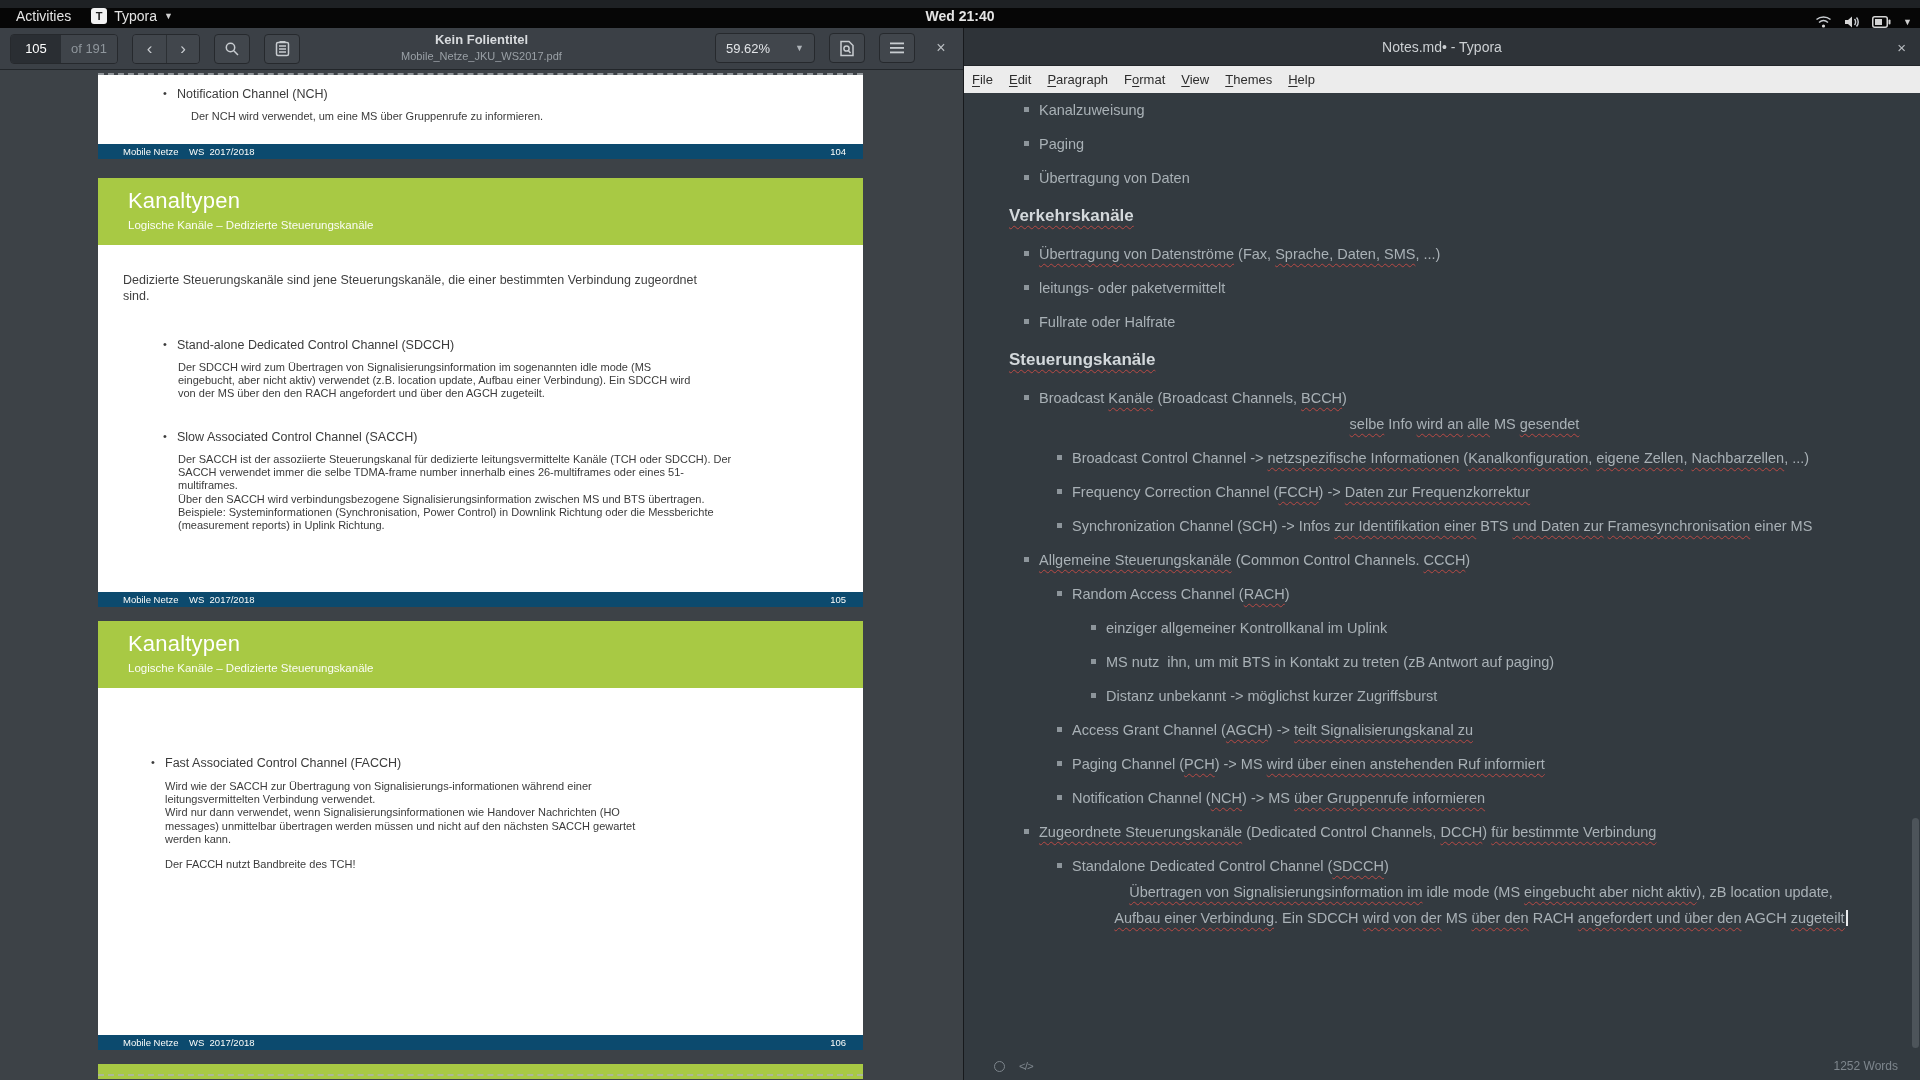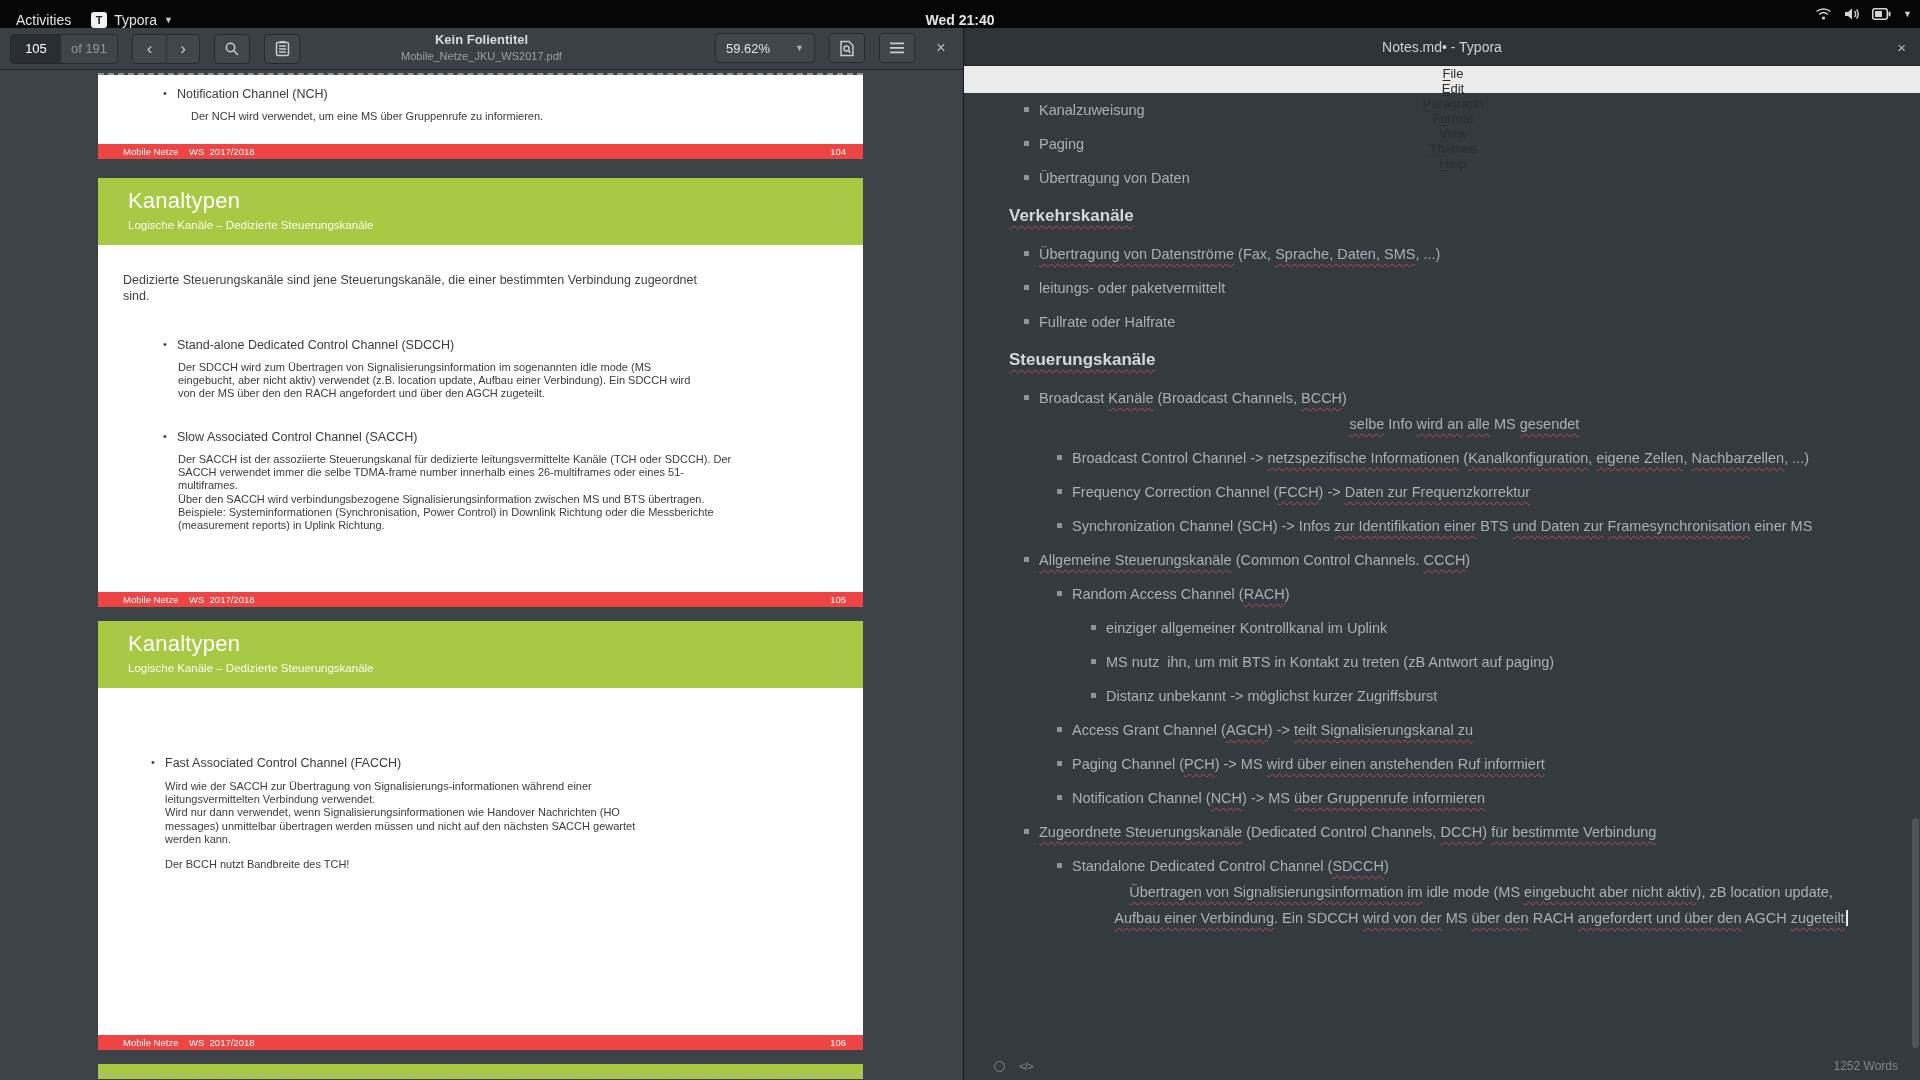--- a/index.html
+++ b/index.html
@@ -1,22 +1,22 @@
 <!DOCTYPE html>
 <html><head>
 <meta charset="utf-8">
 <style>
   * { margin:0; padding:0; box-sizing:border-box; }
   html,body { width:1920px; height:1080px; overflow:hidden; background:#1e2124;
               font-family:"Liberation Sans", sans-serif; }
   body { position:relative; }
 
   
-  #topbar { position:absolute; left:0; top:0; width:1920px; height:28px; background:#060606;
-            color:#e4e4e4; display:flex; align-items:flex-end; font-size:14px; }
+  #topbar { position:absolute; left:0; top:8px; width:1920px; height:28px; background:#060606;
+            color:#e4e4e4; display:flex; align-items:flex-start; font-size:14px; }
   .tb-left { display:flex; align-items:center; gap:16px; padding-left:12px; }
   .tb-activities { padding:0 4px; }
   .tb-app { display:flex; align-items:center; gap:7px; }
   .tb-appicon { width:16px; height:16px; background:#f2f2f2; border-radius:3px; color:#222;
                 font-size:11px; font-weight:bold; display:flex; align-items:center; justify-content:center; }
   .tb-caret { font-size:9px; color:#cfcfcf; }
   .tb-clock { position:absolute; left:50%; transform:translateX(-50%); font-weight:bold; font-size:14px; }
   .tb-right { position:absolute; right:8px; top:0; height:28px; display:flex; align-items:center; gap:12px; }
   .tb-right svg { display:block; }
 
@@ -44,40 +44,40 @@
                 display:flex; align-items:center; justify-content:space-between; padding:0 10px;
                 font-size:13px; color:#e2e5e8; }
   .ev-zoomcaret { font-size:9px; color:#aeb3b8; }
   .ev-close { margin-left:12px; width:28px; height:30px; display:flex; align-items:center; justify-content:center;
               color:#b9bdc1; font-size:16px; }
 
   .ev-content { position:relative; width:963px; height:1009px; background:#3d4247; overflow:hidden; }
   .dash { position:absolute; left:98px; width:765px; border-top:2px dashed #aeb2b6; opacity:.75; }
 
   .slide { position:absolute; left:98px; width:765px; background:#ffffff; color:#3f3f3f; }
-  .slide-footer { position:absolute; left:0; bottom:0; width:100%; height:15px; background:#ef4444;
+  .slide-footer { position:absolute; left:0; bottom:0; width:100%; height:15px; background:#0c4a6e;
                   color:#fdfefb; font-size:9.5px; display:flex; align-items:center;
                   padding:0 17px 0 25px; white-space:pre-wrap; }
   .slide-footer .pg { margin-left:auto; }
   .slide-head { height:67px; background:#a8c944; color:#ffffff; padding:9px 30px 0 30px; }
   .slide-head .t { font-size:22px; font-weight:normal; line-height:27px; letter-spacing:.2px; }
   .slide-head .s { font-size:11.5px; line-height:16px; margin-top:3px; color:#fbfdf6; }
   .s-body { padding:0 40px 0 25px; font-size:12.5px; }
   .bullet-line { display:flex; font-size:12.5px; color:#3b3b3b; }
   .bullet-line .dot { width:14px; font-size:11px; }
   .subtext { font-size:11px; line-height:1.2; color:#3b3b3b; white-space:pre-line; }
 
   
   #typora-window { position:absolute; left:963px; top:28px; width:957px; height:1052px; background:#333a40;
                    border-left:1px solid #17191c; }
   .ty-titlebar { position:relative; height:38px; background:#2e3338; border-bottom:1px solid #22262a;
                  display:flex; align-items:center; justify-content:center; color:#ccd0d3; font-size:14px; }
   .ty-close { position:absolute; right:14px; top:0; height:38px; display:flex; align-items:center;
               color:#b9bdc1; font-size:15px; }
-  .ty-menubar { height:27px; background:#ececec; display:flex; align-items:center; padding-left:22px;flex-direction:column; }
+  .ty-menubar { height:27px; background:#ececec; display:flex; align-items:center; padding-left:0; }
   .menu-item { font-size:13px; color:#2d2d2d; padding:0 8px; }
   .menu-item u { text-decoration:underline; text-underline-offset:2px; }
 
   .ty-editor { position:relative; height:959px; padding:8px 30px 0 45px; color:#a9b1b6; font-size:14.5px;
                overflow:hidden; }
   .ln { white-space:pre-wrap; }
   .ln .txt { white-space:pre-wrap; }
   .ln.h { font-size:17px; font-weight:bold; color:#d3d8db; margin:17px 0 18px 0; line-height:22px; }
   .ln.li { position:relative; line-height:19px; margin-bottom:15px; }
   .ln.lv1 { padding-left:30px; }
@@ -229,21 +229,21 @@
         <div class="t">Kanaltypen</div>
         <div class="s">Logische Kanäle – Dedizierte Steuerungskanäle</div>
       </div>
       <div class="s-body">
         <div class="bullet-line" style="margin:68px 0 0 28px;">
           <span class="dot">•</span>
           <span>Fast Associated Control Channel (FACCH)</span>
         </div>
         <div class="subtext" style="margin:10px 0 0 42px; width:505px;">Wird wie der SACCH zur Übertragung von Signalisierungs-informationen während einer leitungsvermittelten Verbindung verwendet.
 Wird nur dann verwendet, wenn Signalisierungsinformationen wie Handover Nachrichten (HO messages) unmittelbar übertragen werden müssen und nicht auf den nächsten SACCH gewartet werden kann.</div>
-        <div class="subtext" style="margin:12px 0 0 42px; width:505px;">Der BCCH nutzt Bandbreite des TCH!</div>
+        <div class="subtext" style="margin:12px 0 0 42px; width:505px;">Der FACCH nutzt Bandbreite des TCH!</div>
       </div>
       <div class="slide-footer">
         <span>Mobile Netze    WS  2017/2018</span>
         <span class="pg">106</span>
       </div>
     </div>
 
     <div class="slide" style="top:994px; height:15px; background:#a8c944;"></div>
     <div class="dash" style="top:1004px"></div>
   </div>

